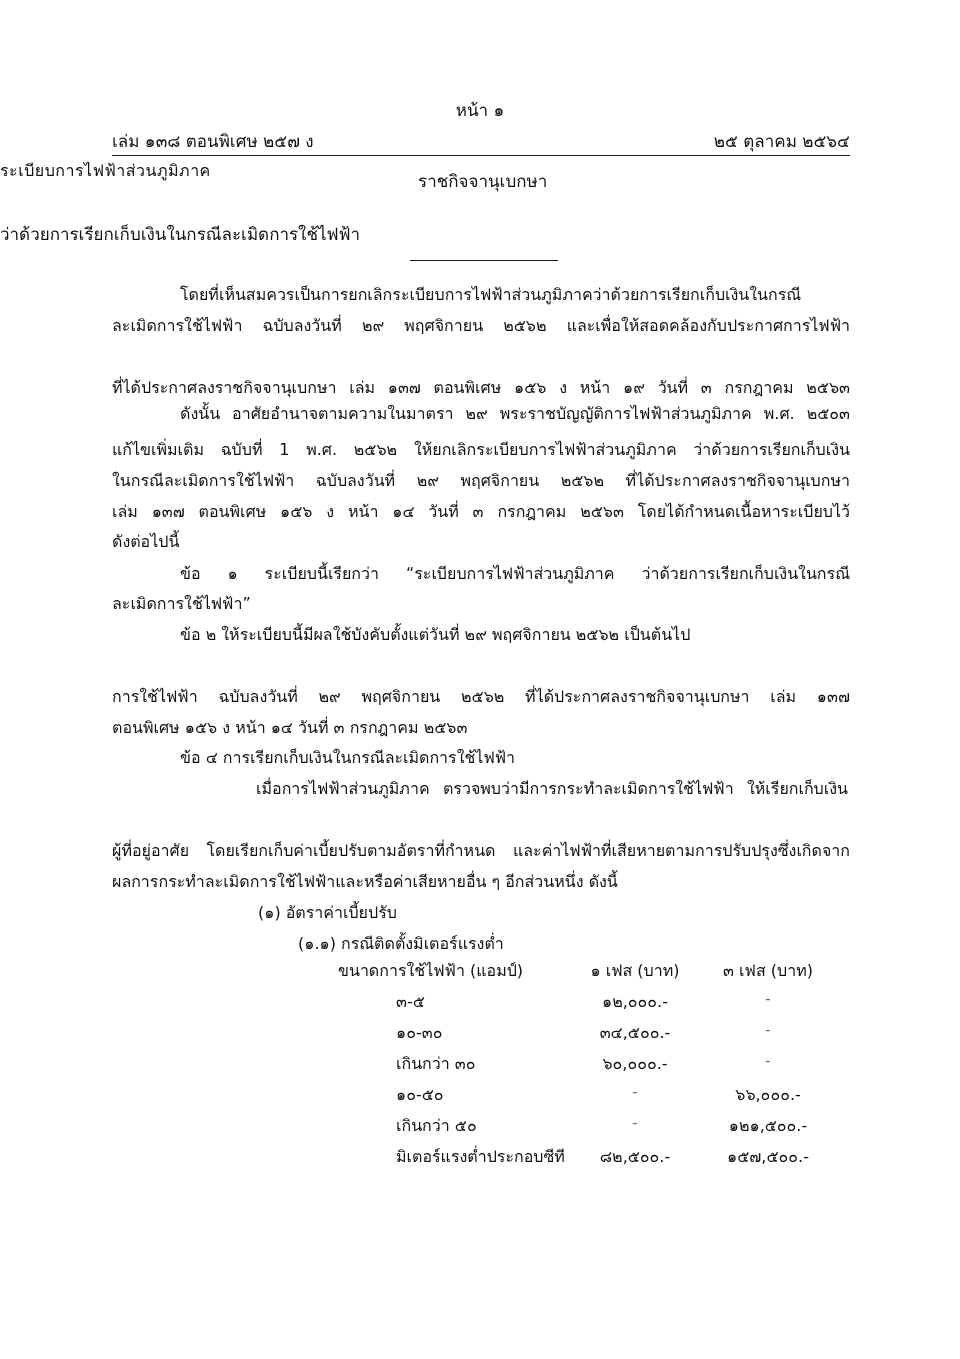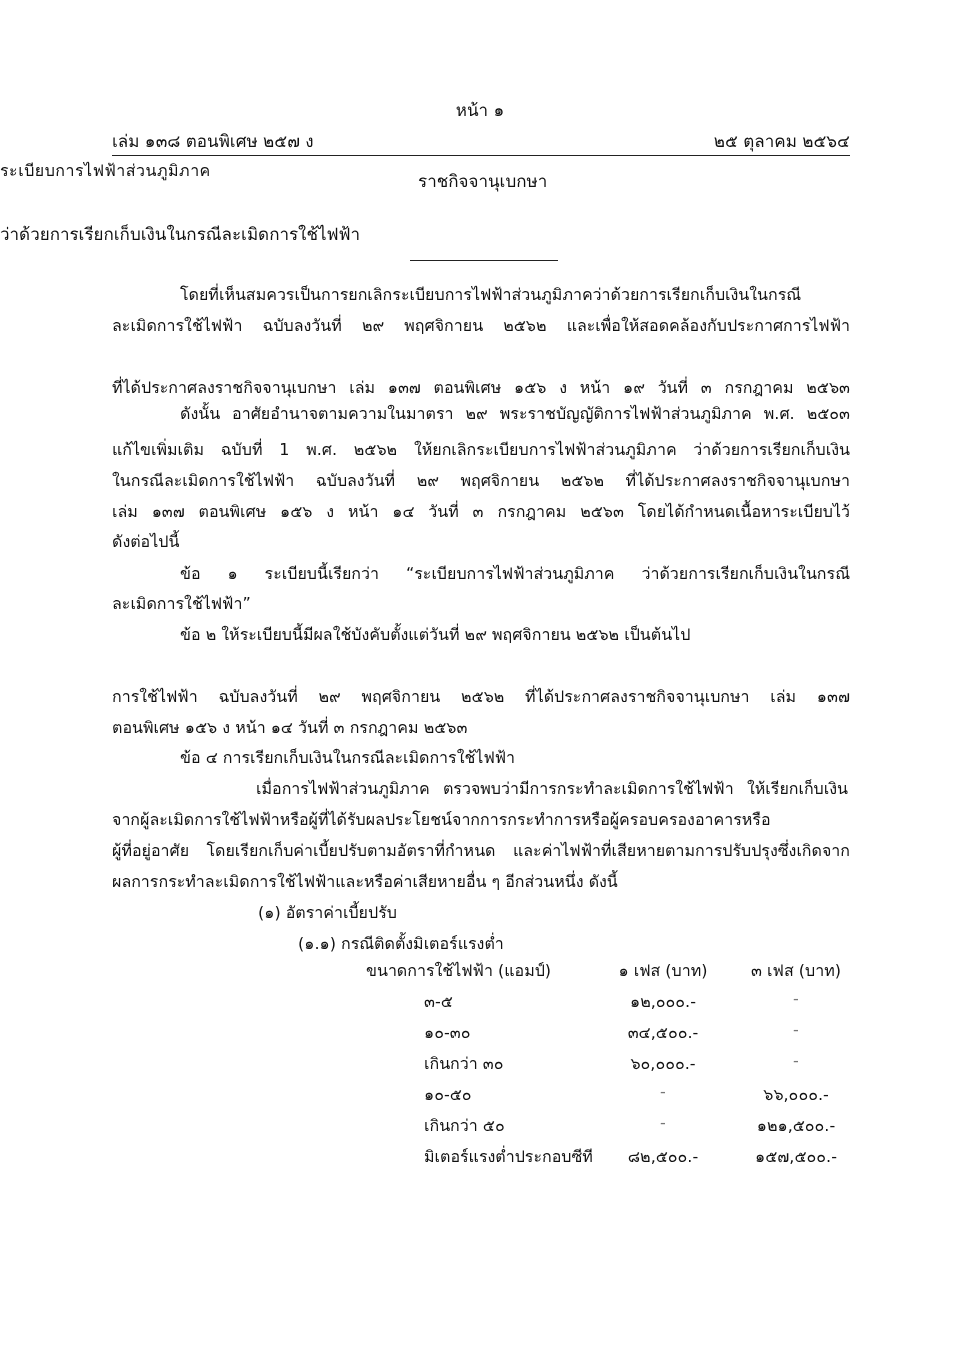--- a/index.html
+++ b/index.html
@@ -37,21 +37,21 @@
       white-space: nowrap; line-height: 24px; height: 24px;
     }
     .line.justify { text-align: justify; text-align-last: justify; }
     .line.indent { left: 180px; width: 670px; }
     .line.indent2 { left: 256px; width: 592px; }
     .rate-table {
       position: absolute; left: 336px; top: 958px; width: 500px;
       font-size: 16px;
     }
     .rt-row { position: relative; height: 31px; }
-    .rt-row span { position: absolute; top: 0; white-space: nowrap; margin-left: 28px; }
+    .rt-row span { position: absolute; top: 0; white-space: nowrap; }
     .c-size { left: 0; }
     .c-1p { left: 244px; width: 110px; text-align: center; }
     .c-3p { left: 368px; width: 128px; text-align: center; }
     .rt-head .c-size { left: 2px; }
     .rt-body .c-size { left: 60px; }
     .dash { color: #777; }
   </style>
 </head>
 <body>
 
@@ -82,21 +82,20 @@
   <div class="line indent justify" style="top:562px">ข้อ   ๑   ระเบียบนี้เรียกว่า “ระเบียบการไฟฟ้าส่วนภูมิภาค ว่าด้วยการเรียกเก็บเงินในกรณี</div>
   <div class="line" style="top:592px">ละเมิดการใช้ไฟฟ้า”</div>
 
   <div class="line indent" style="top:623px">ข้อ   ๒   ให้ระเบียบนี้มีผลใช้บังคับตั้งแต่วันที่ ๒๙ พฤศจิกายน ๒๕๖๒ เป็นต้นไป</div>
 
   <div class="line justify" style="top:685px">การใช้ไฟฟ้า ฉบับลงวันที่ ๒๙ พฤศจิกายน ๒๕๖๒ ที่ได้ประกาศลงราชกิจจานุเบกษา เล่ม ๑๓๗</div>
   <div class="line" style="top:716px">ตอนพิเศษ ๑๕๖ ง หน้า ๑๔ วันที่ ๓ กรกฎาคม ๒๕๖๓</div>
 
   <div class="line indent" style="top:746px">ข้อ   ๔   การเรียกเก็บเงินในกรณีละเมิดการใช้ไฟฟ้า</div>
   <div class="line indent2 justify" style="top:777px">เมื่อการไฟฟ้าส่วนภูมิภาค ตรวจพบว่ามีการกระทำละเมิดการใช้ไฟฟ้า ให้เรียกเก็บเงิน</div>
-  <div class="line justify" style="top:808px">จากผู้ละเมิดการใช้ไฟฟ้าหรือผู้ที่ได้รับผลประโยชน์จากการกระทำการหรือผู้ครอบครองอาคารหรือ</div>
   <div class="line justify" style="top:839px">ผู้ที่อยู่อาศัย โดยเรียกเก็บค่าเบี้ยปรับตามอัตราที่กำหนด และค่าไฟฟ้าที่เสียหายตามการปรับปรุงซึ่งเกิดจาก</div>
   <div class="line" style="top:870px">ผลการกระทำละเมิดการใช้ไฟฟ้าและหรือค่าเสียหายอื่น ๆ  อีกส่วนหนึ่ง  ดังนี้</div>
 
   <div class="line" style="top:901px; left:258px; width:auto;">(๑)   อัตราค่าเบี้ยปรับ</div>
   <div class="line" style="top:932px; left:298px; width:auto;">(๑.๑)   กรณีติดตั้งมิเตอร์แรงต่ำ</div>
 
   <div class="rate-table">
     <div class="rt-row rt-head">
       <span class="c-size">ขนาดการใช้ไฟฟ้า (แอมป์)</span>
       <span class="c-1p">๑ เฟส (บาท)</span>

